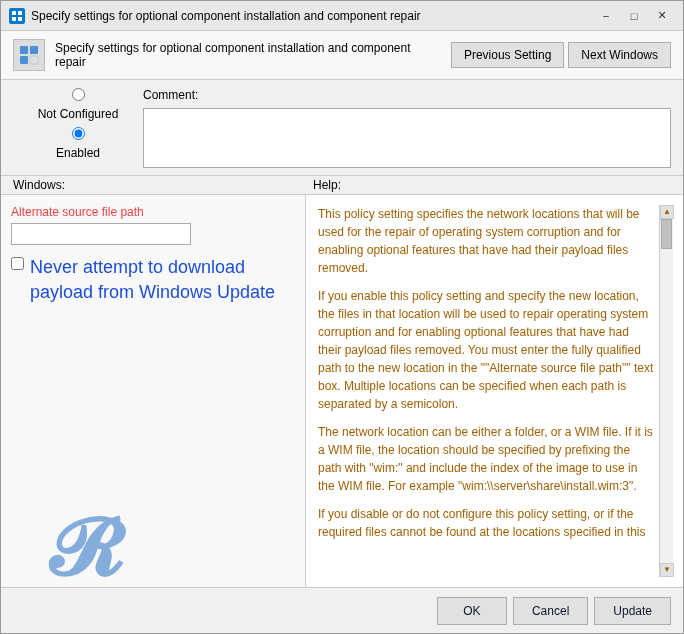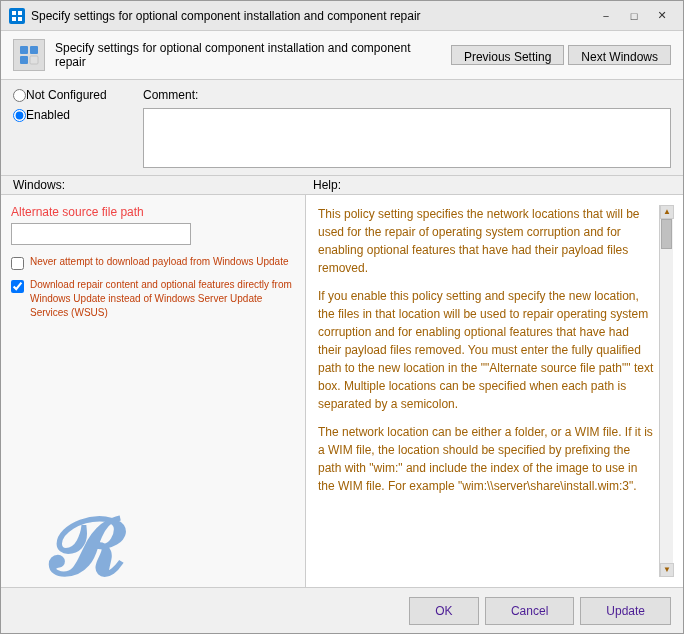--- a/index.html
+++ b/index.html
@@ -95,40 +95,42 @@
       display: flex;
       gap: 4px;
     }
     .nav-btn {
       padding: 4px 12px;
       background: #e1e1e1;
       border: 1px solid #adadad;
       cursor: pointer;
       font-size: 12px;
       color: #000;
-      height: 20px;
+      height: 26px;
     }
 
     .radio-section {
       padding: 8px 12px 4px 12px;
       display: flex;
       flex-direction: row;
       align-items: flex-start;
     }
     .radio-col {
       display: flex;
       flex-direction: column;
       gap: 6px;
       width: 130px;
       flex-shrink: 0;
     }
     .radio-item {
       display: flex;
       align-items: center;
-      cursor: pointer;
+      gap: 6px;
+      cursor: pointer;
+      flex-direction: column;
     }
     .radio-item input[type="radio"] {
       margin: 0;
       cursor: pointer;
     }
     .comment-col {
       flex: 1;
       display: flex;
       flex-direction: column;
       gap: 4px;
@@ -226,22 +228,22 @@
       display: flex;
       align-items: flex-start;
       gap: 6px;
       margin-bottom: 8px;
     }
     .checkbox-item input[type="checkbox"] {
       margin-top: 2px;
       cursor: pointer;
     }
     .checkbox-text {
-      font-size: 10px;
-      color: #c2410c;
+      font-size: 18px;
+      color: #1d4ed8;
       line-height: 1.4;
     }
 
     .help-panel {
       flex: 1;
       padding: 10px 10px 10px 12px;
       overflow-y: auto;
       background: white;
       font-size: 12px;
       color: #a16207;
@@ -257,27 +259,27 @@
       justify-content: flex-end;
       align-items: center;
       padding: 8px 12px;
       border-top: 1px solid #ccc;
       background: #f0f0f0;
       gap: 6px;
       flex-shrink: 0;
       height: 46px;
     }
     .footer-btn {
-      padding: 4px 25px;
+      padding: 4px 18px;
       height: 28px;
       background: #e1e1e1;
       border: 1px solid #adadad;
       cursor: pointer;
       font-size: 12px;
-      color: #4c1d95;
+      color: #0f172a;
       min-width: 70px;
     }
 
     
     .watermark {
       position: absolute;
       bottom: 40px;
       left: 50px;
       opacity: 0.5;
       pointer-events: none;
@@ -390,31 +392,28 @@
 
   <div class="main-panels">
 
     <div class="options-panel">
       <div class="alt-source-label">Alternate source file path</div>
       <input type="text" class="alt-source-input" style="">
       <div class="checkbox-item">
         <input type="checkbox" style="">
         <span class="checkbox-text">Never attempt to download payload from Windows Update</span>
       </div>
-      <div class="checkbox-item">
-        <input type="checkbox" checked="" style="">
-        <span class="checkbox-text">Download repair content and optional features directly from Windows Update instead of Windows Server Update Services (WSUS)</span>
-      </div>
     </div>
 
     <div class="help-panel" style="position:relative; overflow:hidden; display:flex;">
       <div style="flex:1; overflow-y:hidden; padding-right:4px;">
         <p>This policy setting specifies the network locations that will be used for the repair of operating system corruption and for enabling optional features that have had their payload files removed.</p>
         <p>If you enable this policy setting and specify the new location, the files in that location will be used to repair operating system corruption and for enabling optional features that have had their payload files removed. You must enter the fully qualified path to the new location in the ""Alternate source file path"" text box. Multiple locations can be specified when each path is separated by a semicolon.</p>
         <p>The network location can be either a folder, or a WIM file. If it is a WIM file, the location should be specified by prefixing the path with "wim:" and include the index of the image to use in the WIM file. For example "wim:\\server\share\install.wim:3".</p>
+        <p>If you disable or do not configure this policy setting, or if the required files cannot be found at the locations specified in this</p>
       </div>
       <div class="scrollbar-y">
         <div class="scroll-btn">▲</div>
         <div class="scroll-track">
           <div class="scroll-thumb"></div>
         </div>
         <div class="scroll-btn">▼</div>
       </div>
     </div>
   </div>

